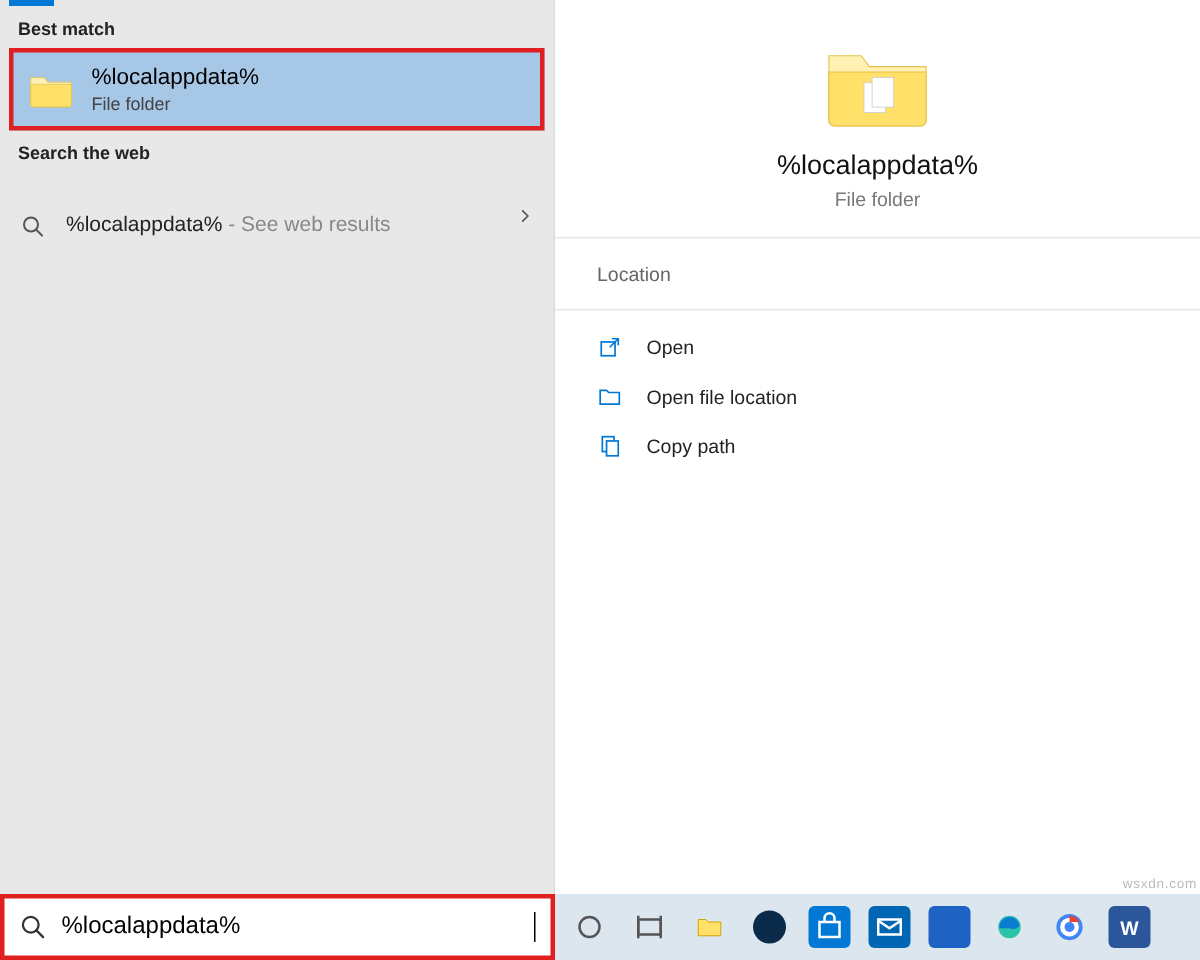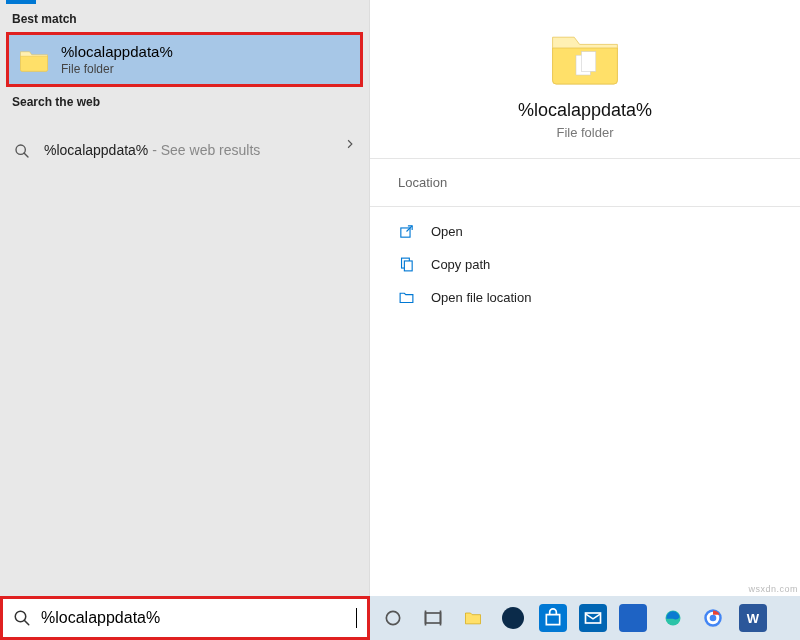--- a/index.html
+++ b/index.html
@@ -130,30 +130,30 @@
         <div class="action-item">
           <svg viewBox="0 0 24 24">
             <rect x="4" y="7" width="13" height="13" fill="none" stroke="#0078d4" stroke-width="1.6"></rect>
             <path d="M14 4 h6 v6" fill="none" stroke="#0078d4" stroke-width="1.6"></path>
             <path d="M20 4 l-8 8" fill="none" stroke="#0078d4" stroke-width="1.6"></path>
           </svg>
           <span>Open</span>
         </div>
         <div class="action-item">
           <svg viewBox="0 0 24 24">
+            <path d="M3 6 h6 l2 2 h10 v11 h-18 z" fill="none" stroke="#0078d4" stroke-width="1.6"></path>
+          </svg>
+          <span>Open file location</span>
+        </div>
+        <div class="action-item">
+          <svg viewBox="0 0 24 24">
             <rect x="5" y="3" width="11" height="14" fill="none" stroke="#0078d4" stroke-width="1.6"></rect>
             <rect x="9" y="7" width="11" height="14" fill="#fff" stroke="#0078d4" stroke-width="1.6"></rect>
           </svg>
           <span>Copy path</span>
-        </div>
-        <div class="action-item">
-          <svg viewBox="0 0 24 24">
-            <path d="M3 6 h6 l2 2 h10 v11 h-18 z" fill="none" stroke="#0078d4" stroke-width="1.6"></path>
-          </svg>
-          <span>Open file location</span>
         </div>
       </div>
     </div>
   </div>
 
   <div class="bottom">
     <div class="search-wrap">
       <svg width="18" height="18" viewBox="0 0 24 24" style="margin-right:10px;">
         <circle cx="10" cy="10" r="7" fill="none" stroke="#333" stroke-width="2"></circle>
         <line x1="15" y1="15" x2="21" y2="21" stroke="#333" stroke-width="2" stroke-linecap="round"></line>

